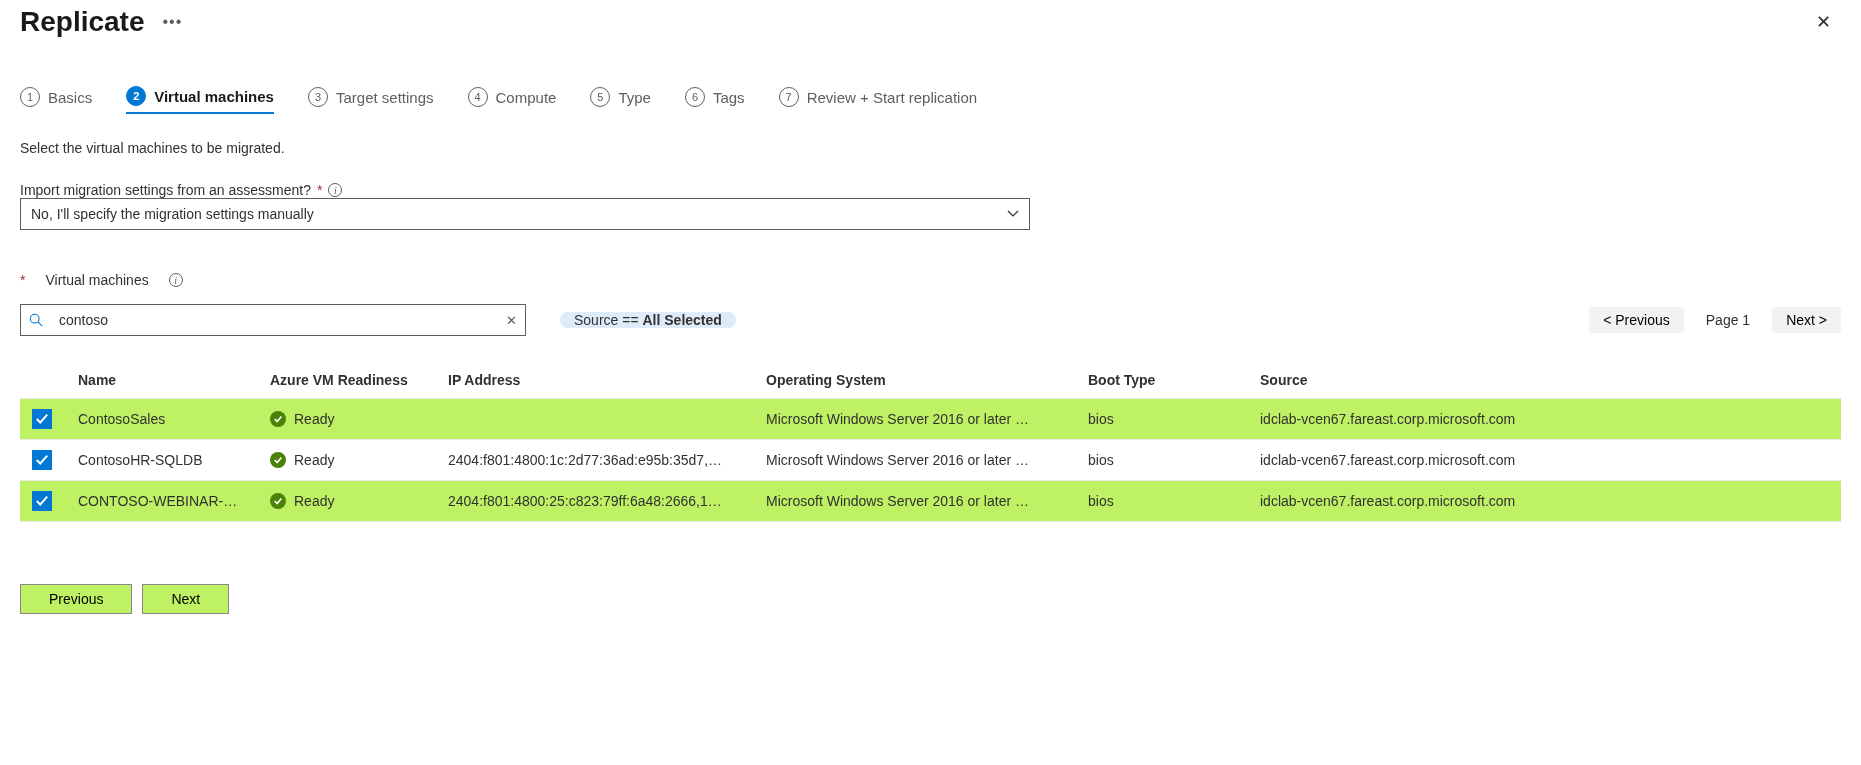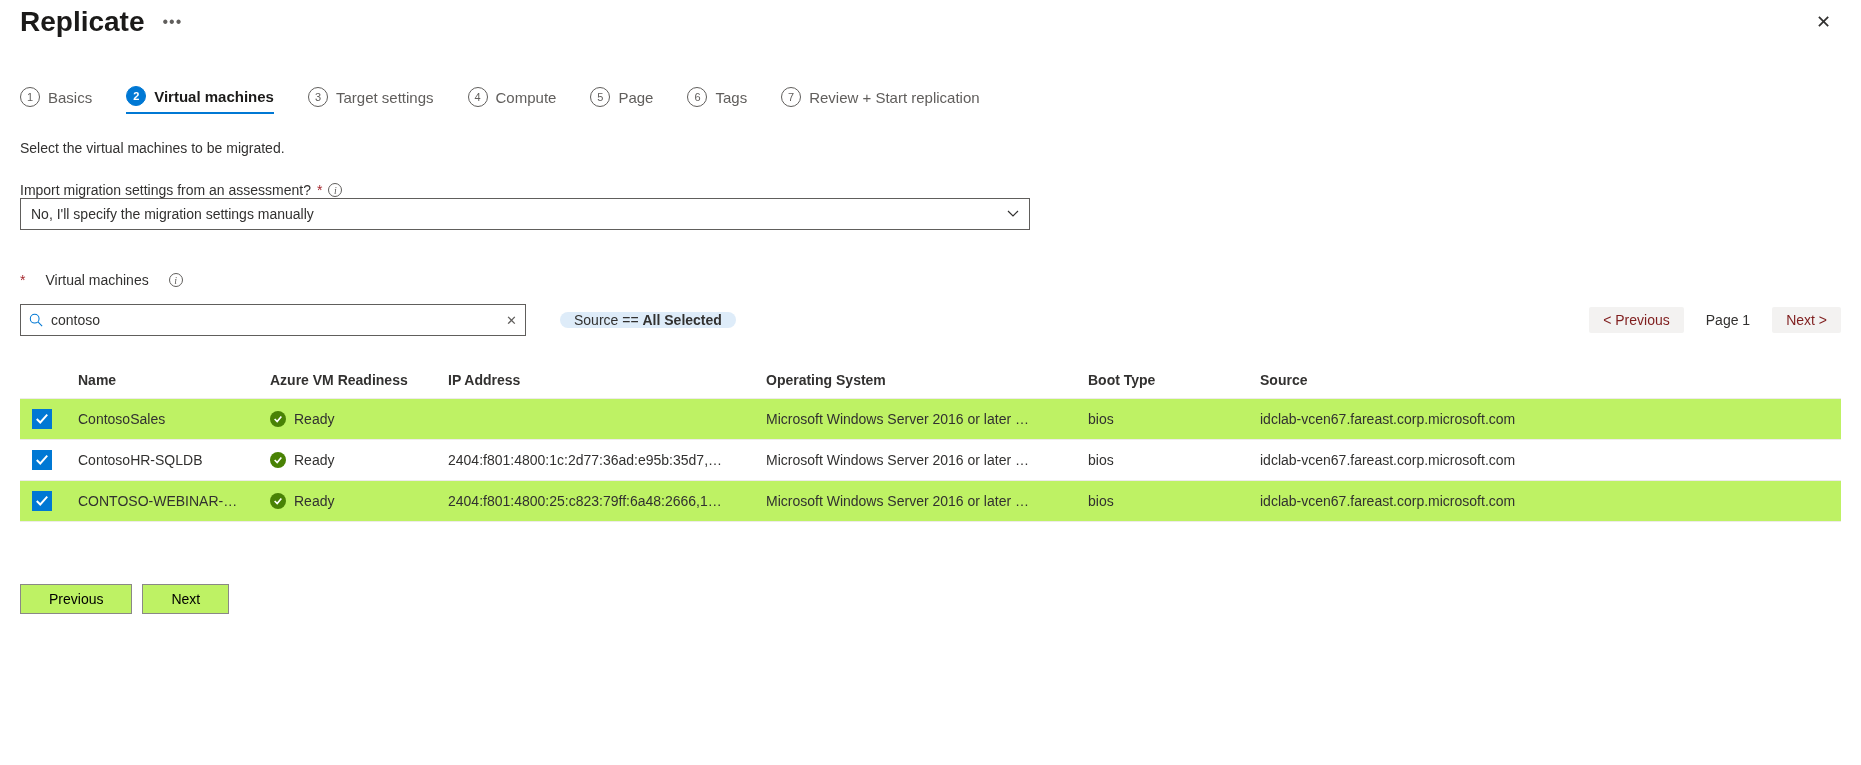--- a/index.html
+++ b/index.html
@@ -114,20 +114,21 @@
     align-items: center;
     padding: 0 8px;
     gap: 6px;
   }
   .search-box input {
     border: none; outline: none;
     flex: 1;
     font-size: 14px;
     font-family: inherit;
     color: #323130;
+    margin-left: 8px;
   }
   .clear-x { color: #605e5c; font-size: 13px; cursor: pointer; }
   .pill {
     background: #deecf9;
     border-radius: 14px;
     padding: 0 14px;
     font-size: 14px;
     color: #323130;
     cursor: pointer;
   }
@@ -135,21 +136,21 @@
   .pager-row {
     margin-left: auto;
     display: flex;
     align-items: center;
     gap: 22px;
   }
   .pager-btn {
     background: #f3f2f1;
     padding: 5px 14px;
     font-size: 14px;
-    color: #7f1d1d;
+    color: #000000;
     cursor: pointer;
     border-radius: 2px;
   }
   .page-ind { font-size: 14px; color: #323130; }
   .table {
     margin-top: 26px;
     width: 100%;
     border-collapse: collapse;
   }
   .table th {
@@ -234,21 +235,21 @@
   <div class="step">
     <span class="step-circle">3</span>
     <span>Target settings</span>
   </div>
   <div class="step">
     <span class="step-circle">4</span>
     <span>Compute</span>
   </div>
   <div class="step">
     <span class="step-circle">5</span>
-    <span>Page</span>
+    <span>Type</span>
   </div>
   <div class="step">
     <span class="step-circle">6</span>
     <span>Tags</span>
   </div>
   <div class="step">
     <span class="step-circle">7</span>
     <span>Review + Start replication</span>
   </div>
 </div>

